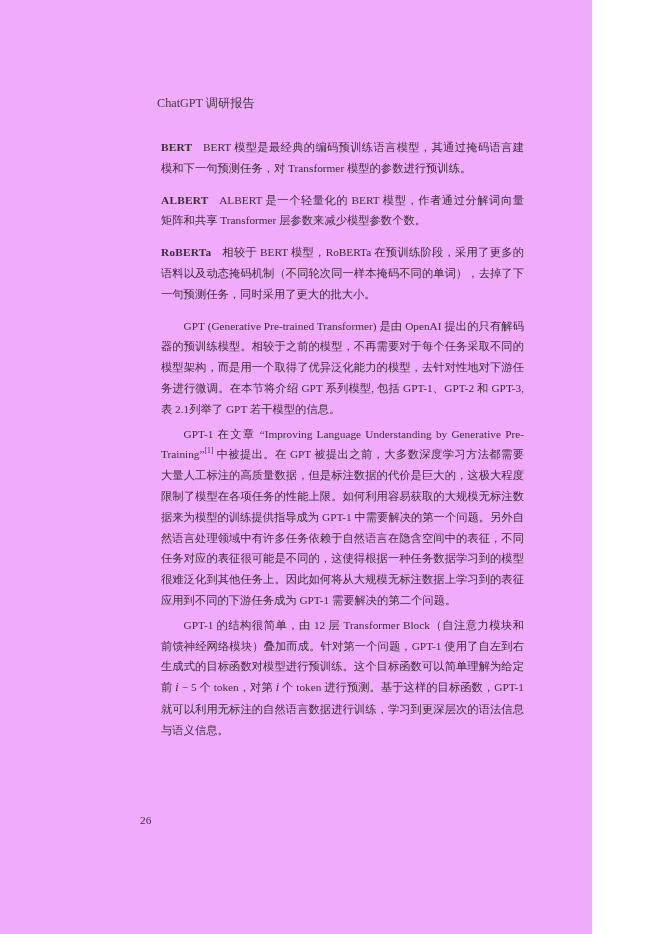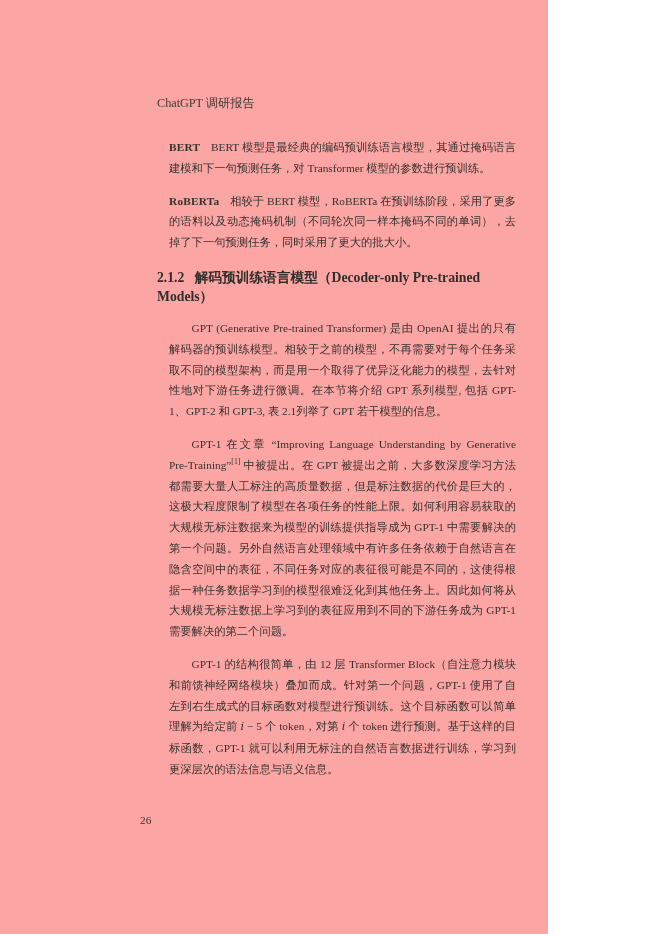--- a/index.html
+++ b/index.html
@@ -1,41 +1,42 @@
 <!DOCTYPE html>
 <html><head>
 <meta charset="utf-8">
 <style>
   html, body { margin: 0; padding: 0; background: #ffffff; }
   .page {
     position: relative;
     width: 548px;
     height: 934px;
-    background: #fca5a5;
+    background: #f0abfc;
     overflow: hidden;
     font-family: "Liberation Serif", "DejaVu Serif", serif;
     color: #34322e;
+    padding-left: 44px;
   }
   .content {
     position: absolute;
     left: 157px;
     top: 96px;
     width: 371px;
   }
   .doc-header {
     font-size: 12.2px;
     line-height: 15px;
     color: #3d3b37;
     margin: 0 0 26px 0;
   }
   .para {
     font-size: 11.3px;
     line-height: 20.8px;
     text-align: justify;
-    margin: 12px;
+    margin: 4px;
   }
   .spaced { margin-bottom: 11px; }
   .term {
     font-weight: bold;
     margin-right: 0.95em;
     letter-spacing: 0.02em;
   }
   .section-heading {
     font-size: 13.7px;
     line-height: 19px;
@@ -72,24 +73,24 @@
 </head>
 <body>
 
 <div class="page">
   <div class="content">
 
     <div class="doc-header">ChatGPT 调研报告</div>
 
     <p class="para spaced"><span class="term">BERT</span><span>BERT 模型是最经典的编码预训练语言模型，其通过掩码语言建模和下一句预测任务，对 Transformer 模型的参数进行预训练。</span></p>
 
+    <p class="para spaced"><span class="term">ALBERT</span><span>ALBERT 是一个轻量化的 BERT 模型，作者通过分解词向量矩阵和共享 Transformer 层参数来减少模型参数个数。</span></p>
 
     <p class="para spaced"><span class="term">RoBERTa</span><span>相较于 BERT 模型，RoBERTa 在预训练阶段，采用了更多的语料以及动态掩码机制（不同轮次同一样本掩码不同的单词），去掉了下一句预测任务，同时采用了更大的批大小。</span></p>
 
-    <h2 class="section-heading"><span class="sec-num">2.1.2</span><span>解码预训练语言模型（Decoder-only Pre-trained Models）</span></h2>
 
     <p class="para indent">GPT (Generative Pre-trained Transformer) 是由 OpenAI 提出的只有解码器的预训练模型。相较于之前的模型，不再需要对于每个任务采取不同的模型架构，而是用一个取得了优异泛化能力的模型，去针对性地对下游任务进行微调。在本节将介绍 GPT 系列模型, 包括 GPT-1、GPT-2 和 GPT-3, 表 2.1列举了 GPT 若干模型的信息。</p>
 
 
     <p class="para indent"><span>GPT-1 在文章 “Improving Language Understanding by Generative Pre-Training”</span><sup class="cite">[1]</sup><span> 中被提出。在 GPT 被提出之前，大多数深度学习方法都需要大量人工标注的高质量数据，但是标注数据的代价是巨大的，这极大程度限制了模型在各项任务的性能上限。如何利用容易获取的大规模无标注数据来为模型的训练提供指导成为 GPT-1 中需要解决的第一个问题。另外自然语言处理领域中有许多任务依赖于自然语言在隐含空间中的表征，不同任务对应的表征很可能是不同的，这使得根据一种任务数据学习到的模型很难泛化到其他任务上。因此如何将从大规模无标注数据上学习到的表征应用到不同的下游任务成为 GPT-1 需要解决的第二个问题。</span></p>
 
     <p class="para indent"><span>GPT-1 的结构很简单，由 12 层 Transformer Block（自注意力模块和前馈神经网络模块）叠加而成。针对第一个问题，GPT-1 使用了自左到右生成式的目标函数对模型进行预训练。这个目标函数可以简单理解为给定前 </span><span class="mi">i</span><span> − 5 个 token，对第 </span><span class="mi">i</span><span> 个 token 进行预测。基于这样的目标函数，GPT-1 就可以利用无标注的自然语言数据进行训练，学习到更深层次的语法信息与语义信息。</span></p>
 
 
   </div>

